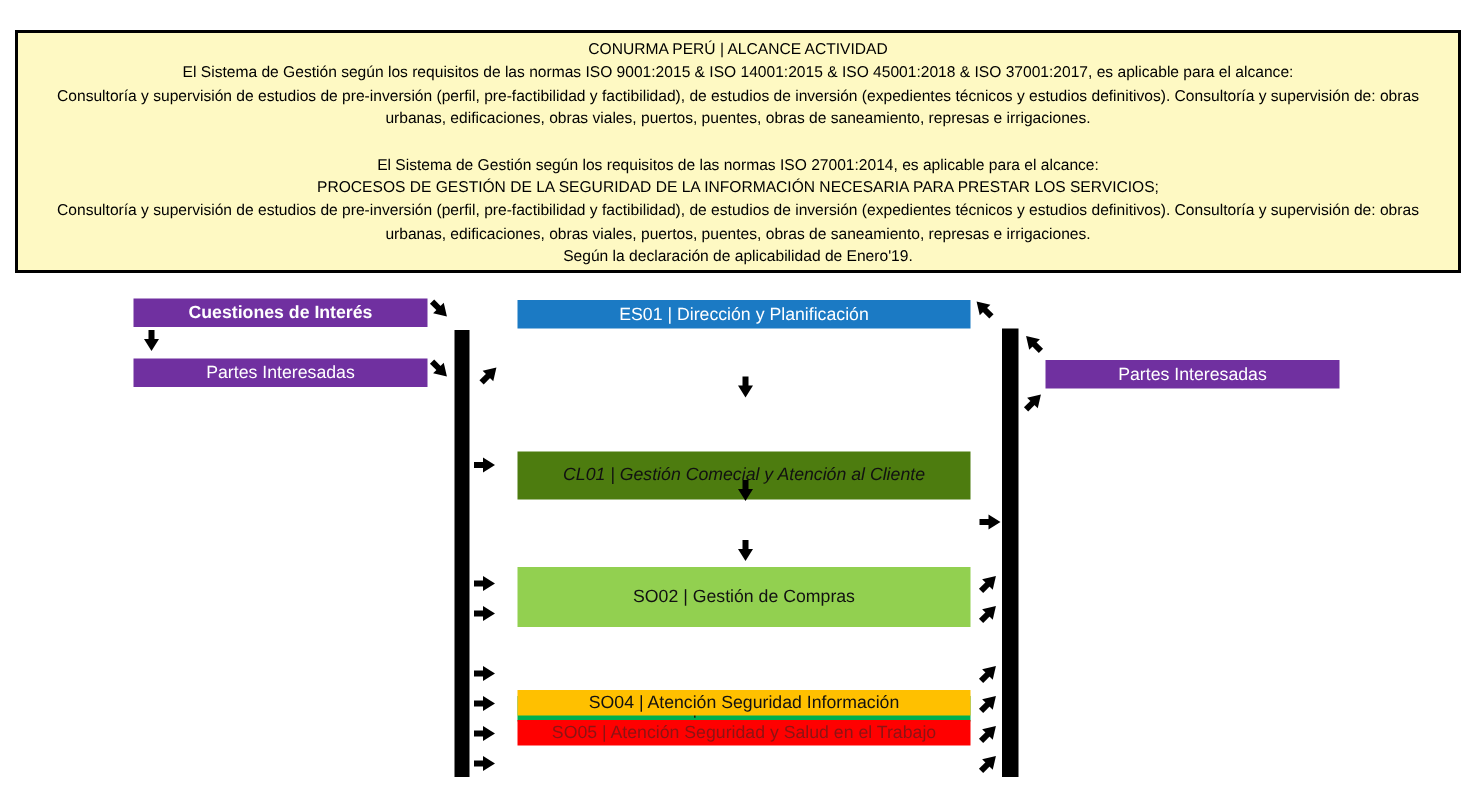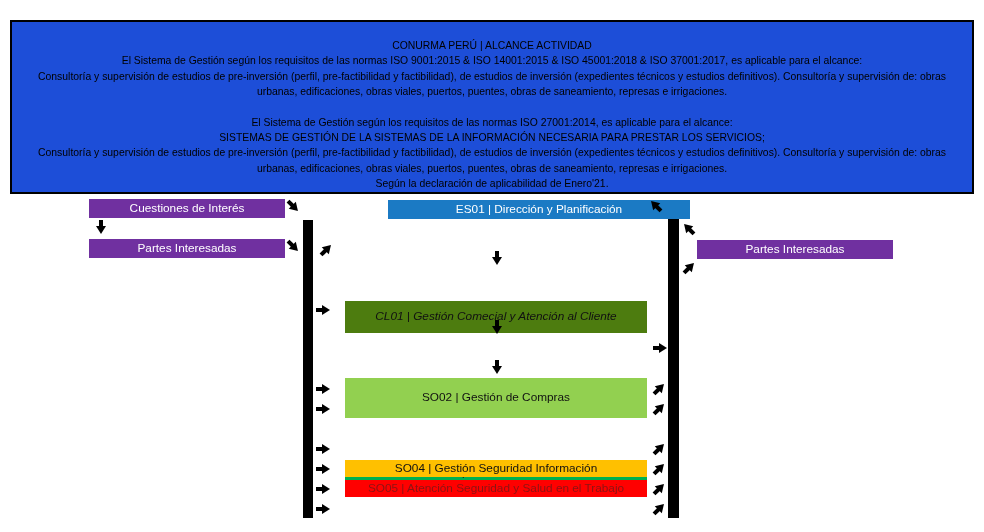--- a/index.html
+++ b/index.html
@@ -7,36 +7,36 @@
     position:relative;width:984px;height:532px;background:#fff;overflow:hidden;
     font-family:"Liberation Sans","DejaVu Sans",sans-serif;color:#000;
   }
   
   #page-title{
     position:absolute;left:0;top:2px;width:100%;text-align:center;
     font-size:12.5px;font-weight:bold;letter-spacing:.2px;
   }
   #scope-box{
     position:absolute;left:10px;top:20px;width:960px;height:154px;
-    border:2px solid #000;background:#1d4ed8;padding-top:16px;
+    border:2px solid #000;background:#fef9c3;padding-top:4px;
   }
   .scope-line{
     height:15.3px;display:flex;align-items:center;justify-content:center;
     font-size:10.4px;white-space:nowrap;
   }
   
   .pbox{
     position:absolute;display:flex;align-items:center;justify-content:center;
     font-size:11.8px;line-height:1;white-space:nowrap;
   }
   .purple{background:#7030A0;color:#fff;}
-  #box-cuestiones{left:89px;top:199px;width:196px;height:19px;}
+  #box-cuestiones{left:89px;top:199px;width:196px;height:19px;font-weight:bold;}
   #box-partes-left{left:89px;top:239px;width:196px;height:19px;}
   #box-partes-right{left:697px;top:240px;width:196px;height:19px;}
-  #box-es01{left:345px;top:200px;width:302px;height:19px;background:#1B7AC4;color:#fff;margin-left:43px;}
+  #box-es01{left:345px;top:200px;width:302px;height:19px;background:#1B7AC4;color:#fff;}
   #box-cl01{left:345px;top:301px;width:302px;height:32px;background:#4d7c0f;color:#111;font-style:italic;}
   #box-cl02{left:345px;top:339px;width:302px;height:18px;background:#00B0F0;color:#111;}
   #box-so-group{left:345px;top:378px;width:302px;height:40px;background:#92D050;color:#111;
     flex-direction:column;justify-content:space-evenly;}
   #box-so03{left:345px;top:464px;width:302px;height:17px;background:#00B050;color:#111;}
   #box-so04{left:345px;top:460px;width:302px;height:17px;background:#FFC000;color:#111;}
   #box-so05{left:345px;top:480px;width:302px;height:17px;background:#FF0000;color:#8B1414;}
   #box-so06{left:345px;top:500px;width:302px;height:17px;background:#2D5472;color:#fff;}
   
   .vbar{position:absolute;background:#000;}
@@ -60,37 +60,37 @@
 <div id="canvas">
 
 
   <div id="scope-box">
     <div class="scope-line">CONURMA PERÚ | ALCANCE ACTIVIDAD</div>
     <div class="scope-line">El Sistema de Gestión según los requisitos de las normas ISO 9001:2015 &amp; ISO 14001:2015 &amp; ISO 45001:2018 &amp; ISO 37001:2017, es aplicable para el alcance:</div>
     <div class="scope-line">Consultoría y supervisión de estudios de pre-inversión (perfil, pre-factibilidad y factibilidad), de estudios de inversión (expedientes técnicos y estudios definitivos). Consultoría y supervisión de: obras</div>
     <div class="scope-line">urbanas, edificaciones, obras viales, puertos, puentes, obras de saneamiento, represas e irrigaciones.</div>
     <div class="scope-line"></div>
     <div class="scope-line">El Sistema de Gestión según los requisitos de las normas ISO 27001:2014, es aplicable para el alcance:</div>
-    <div class="scope-line">SISTEMAS DE GESTIÓN DE LA SISTEMAS DE LA INFORMACIÓN NECESARIA PARA PRESTAR LOS SERVICIOS;</div>
+    <div class="scope-line">PROCESOS DE GESTIÓN DE LA SEGURIDAD DE LA INFORMACIÓN NECESARIA PARA PRESTAR LOS SERVICIOS;</div>
     <div class="scope-line">Consultoría y supervisión de estudios de pre-inversión (perfil, pre-factibilidad y factibilidad), de estudios de inversión (expedientes técnicos y estudios definitivos). Consultoría y supervisión de: obras</div>
     <div class="scope-line">urbanas, edificaciones, obras viales, puertos, puentes, obras de saneamiento, represas e irrigaciones.</div>
-    <div class="scope-line">Según la declaración de aplicabilidad de Enero'21.</div>
+    <div class="scope-line">Según la declaración de aplicabilidad de Enero'19.</div>
   </div>
 
   <div class="pbox purple" id="box-cuestiones">Cuestiones de Interés</div>
   <div class="pbox purple" id="box-partes-left">Partes Interesadas</div>
   <div class="pbox purple" id="box-partes-right">Partes Interesadas</div>
 
   <div class="pbox" id="box-es01">ES01 | Dirección y Planificación</div>
   <div class="pbox" id="box-cl01">CL01 | Gestión Comecial y Atención al Cliente</div>
   <div class="pbox" id="box-so-group">
     <div>SO02 | Gestión de Compras</div>
   </div>
   <div class="pbox" id="box-so03">SO03 | Gestión Ambiental</div>
-  <div class="pbox" id="box-so04">SO04 | Gestión Seguridad Información</div>
+  <div class="pbox" id="box-so04">SO04 | Atención Seguridad Información</div>
   <div class="pbox" id="box-so05">SO05 | Atención Seguridad y Salud en el Trabajo</div>
 
   <div class="vbar" id="bar-left"></div>
   <div class="vbar" id="bar-right"></div>
 
   <span class="arrow dir-dr" style="left:286px;top:201px">
       <i class="shaft"></i>
       <i class="head"></i>
     </span>
   <span class="arrow dir-d" style="left:94px;top:222px">

